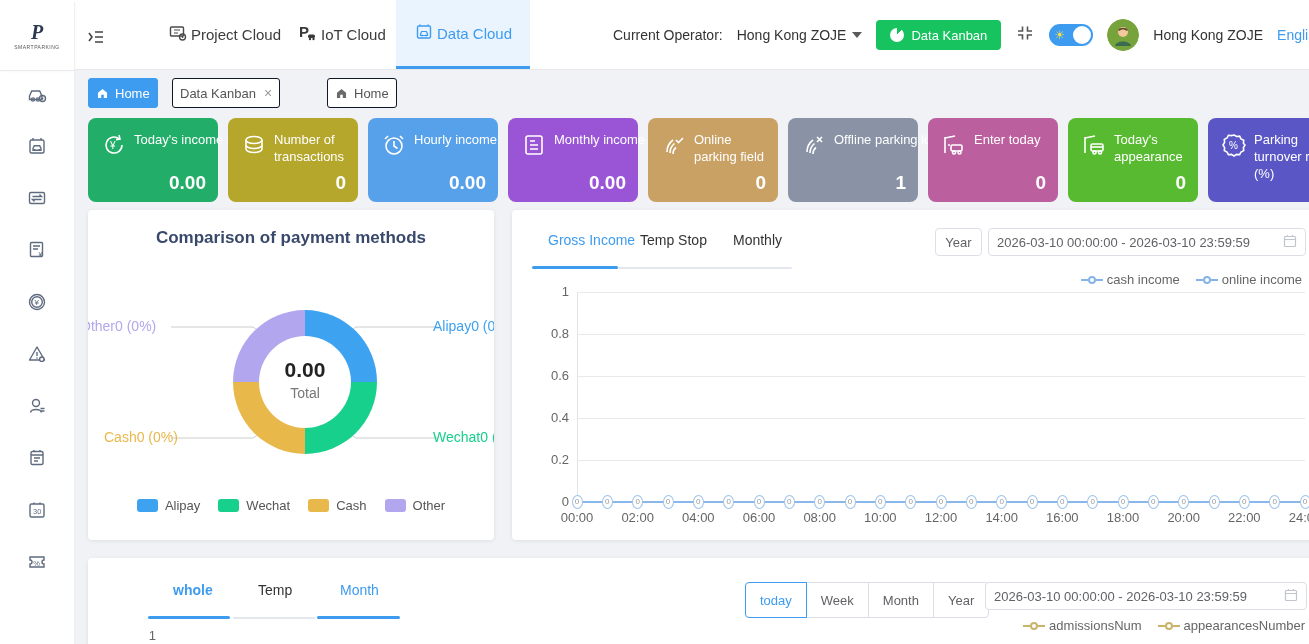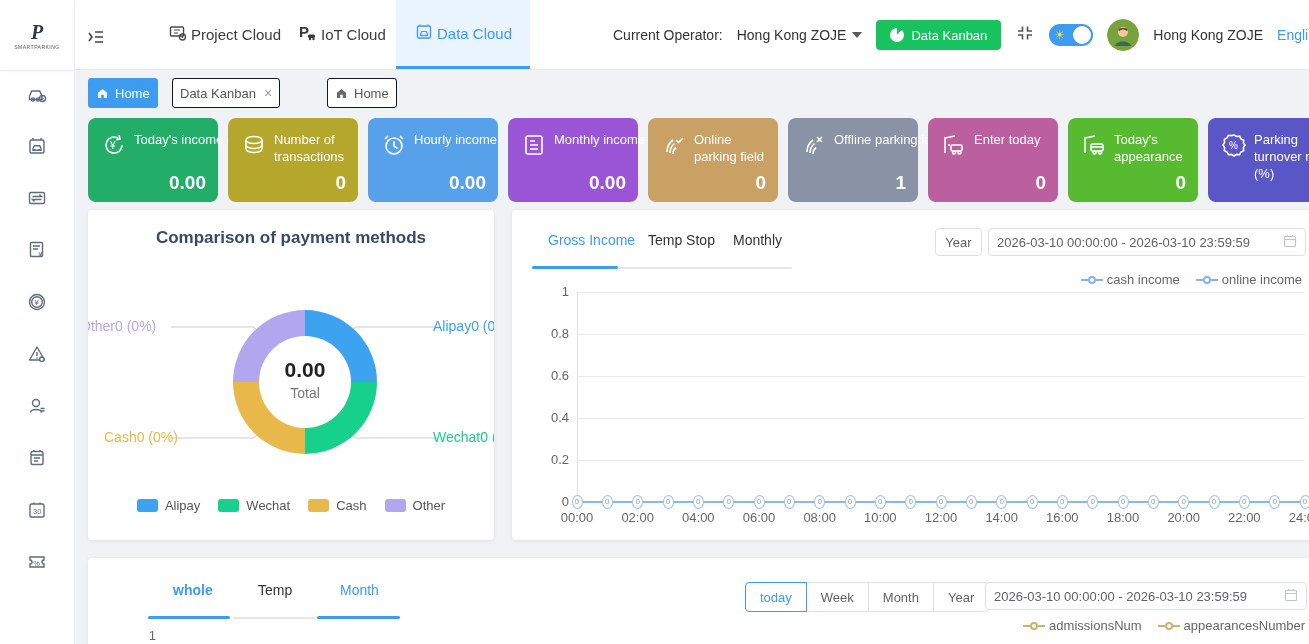--- a/index.html
+++ b/index.html
@@ -100,21 +100,21 @@
   .grid-line { position:absolute; height:1px; background:#e9e9eb; }
   .axis-v { position:absolute; width:1px; background:#e0e3e8; }
   .ytick { position:absolute; width:40px; text-align:right; font-size:13px; color:#666; }
   .xtick { position:absolute; transform:translateX(-50%); font-size:13px; color:#666; white-space:nowrap; }
   .series-line { position:absolute; height:2px; background:#8ab7ea; }
   .pt-marker { position:absolute; width:11px; height:14px; border:1.5px solid #9dc3ec; border-radius:50%;
     background:#fff; font-size:8px; color:#999; text-align:center; line-height:11px; }
 
   
   .range-group { position:absolute; display:flex; }
-  .range-btn { height:30px; padding:9px 14px; border:1px solid #dcdfe6; background:#fff; color:#606266;
+  .range-btn { height:36px; padding:9px 14px; border:1px solid #dcdfe6; background:#fff; color:#606266;
     font-size:13px; display:flex; align-items:center; margin-left:-1px; cursor:pointer; }
   .range-btn:first-child { border-radius:4px 0 0 4px; margin-left:0; }
   .range-btn:last-child { border-radius:0 4px 4px 0; }
   .range-btn.active { color:#3d9bf0; border-color:#3d9bf0; z-index:2; }
   .gold .dot { border-color:#c9b469; }
   .gold .seg { background:#c9b469; }
   .blue .dot { border-color:#86b4e9; }
   .blue .seg { background:#86b4e9; }
 </style>
 </head>
@@ -405,21 +405,21 @@
     </span>
     <span class="legend-sq-item">
       <span class="legend-sq" style="background: rgb(178, 166, 238);"></span>
       <span>Other</span>
     </span>
   </div>
 </div>
 
 <div class="panel" id="panel-income">
   <span class="chart-tab active" style="left:36px;">Gross Income</span>
-  <span class="chart-tab" style="left:128px;margin-left:8px;">Temp Stop</span>
+  <span class="chart-tab" style="left:128px;">Temp Stop</span>
   <span class="chart-tab" style="left:221px;">Monthly</span>
   <div class="tab-line" style="left:20px;top:56px;width:86px;background:#3d9bf0;"></div>
   <div class="tab-line" style="left:106px;top:57px;width:174px;height:2px;background:#e4e7ed;"></div>
 
   <div class="btn-box" style="left:423px;top:18px;width:47px;">Year</div>
   <div class="date-input" style="left:476px;top:18px;width:318px;">
     <span class="dtext">2026-03-10 00:00:00 - 2026-03-10 23:59:59</span>
     <span>
       <svg width="14" height="14" viewBox="0 0 14 14" fill="none" stroke="#c0c4cc" stroke-width="1.2">
           <rect x="1.5" y="2.5" width="11" height="10" rx="1"></rect>

